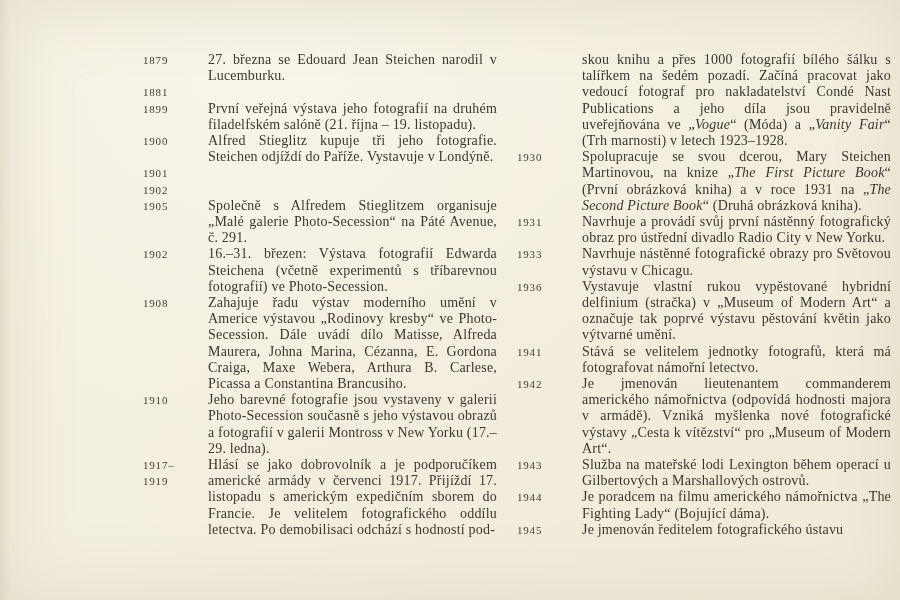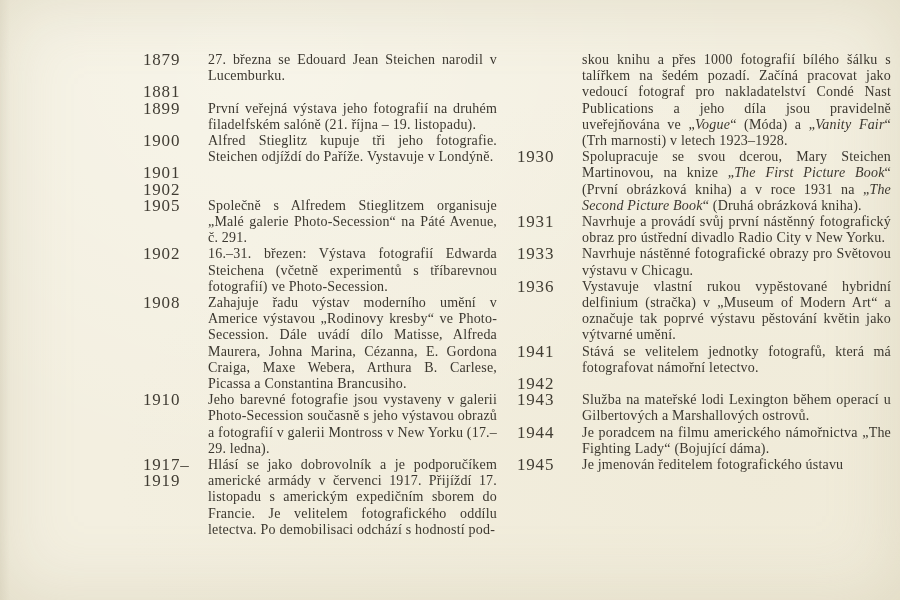--- a/index.html
+++ b/index.html
@@ -31,21 +31,21 @@
     letter-spacing: 0.2px;
   }
   .col-left  { left: 143px; width: 354px; }
   .col-right { left: 517px; width: 374px; }
   .entry { display: flex; }
   .year {
     flex: 0 0 44px;
     width: 44px;
     white-space: pre-line;
     letter-spacing: 0.8px;
-    font-size: 17px;
+    font-size: 11px;
     color: #403c33;
   }
   .text {
     flex: 1 1 auto;
     text-align: justify;
     text-justify: inter-word;
     margin-left: 21px;
   }
   .text i { }
 </style>
@@ -117,20 +117,21 @@
       <div class="entry">
         <span class="year">1936</span>
         <div class="text">Vystavuje vlastní rukou vypěstované hybridní delfinium (stračka) v „Museum of Modern Art“ a označuje tak poprvé výstavu pěstování květin jako výtvarné umění.</div>
       </div>
       <div class="entry">
         <span class="year">1941</span>
         <div class="text">Stává se velitelem jednotky fotografů, která má fotografovat námořní letectvo.</div>
       </div>
       <div class="entry">
         <span class="year">1942</span>
+        <div class="text">Je jmenován lieutenantem commanderem amerického námořnictva (odpovídá hodnosti majora v armádě). Vzniká myšlenka nové fotografické výstavy „Cesta k vítězství“ pro „Museum of Modern Art“.</div>
       </div>
       <div class="entry">
         <span class="year">1943</span>
         <div class="text">Služba na mateřské lodi Lexington během operací u Gilbertových a Marshallových ostrovů.</div>
       </div>
       <div class="entry">
         <span class="year">1944</span>
         <div class="text">Je poradcem na filmu amerického námořnictva „The Fighting Lady“ (Bojující dáma).</div>
       </div>
       <div class="entry">

